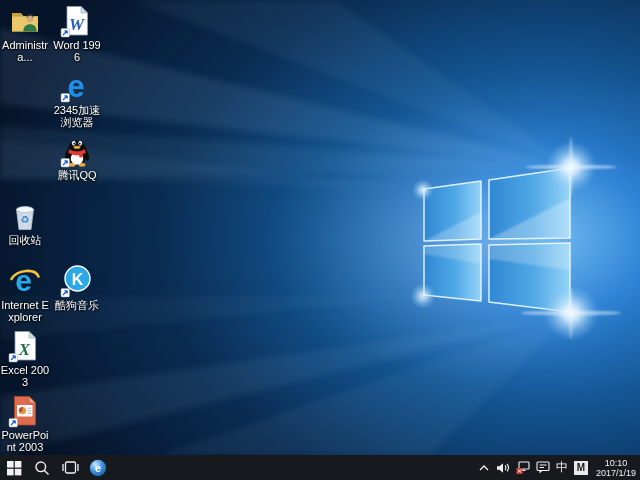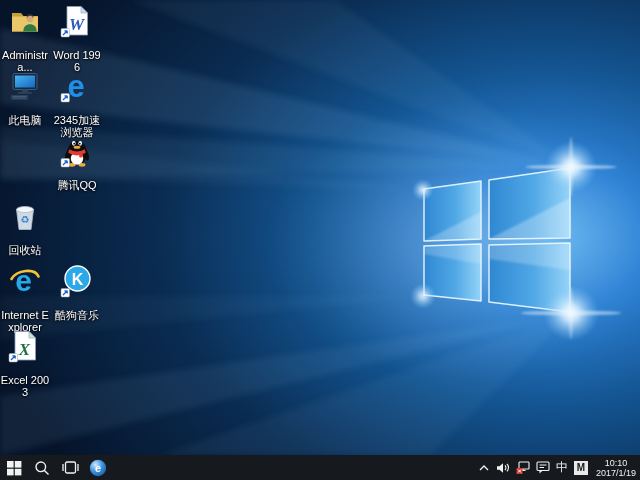--- a/index.html
+++ b/index.html
@@ -4,21 +4,21 @@
 <style>
   html,body{margin:0;padding:0;background:#000;}
   .screen{position:relative;width:640px;height:480px;overflow:hidden;
           font-family:"Liberation Sans", sans-serif;}
   .wallpaper{position:absolute;left:0;top:0;width:640px;height:455px;display:block;}
 
   
   .cell{position:absolute;width:50px;text-align:center;cursor:default;}
   .cell .ic{width:34px;height:34px;margin:0 auto;}
   .cell .ic svg{display:block;width:34px;height:34px;}
-  .lbl{margin-top:11px;font-size:11px;line-height:12px;color:#fff;
+  .lbl{margin-top:1px;font-size:11px;line-height:12px;color:#fff;
        text-shadow:0 1px 2px rgba(0,0,0,.95),0 0 3px rgba(0,0,0,.85);
        word-break:break-all;}
 
   
   .taskbar{position:absolute;left:0;bottom:0;width:640px;height:25px;background:#16191e;
            display:flex;align-items:center;}
   .tb-btn{width:28px;height:25px;display:flex;align-items:center;justify-content:center;
           background:transparent;border:none;padding:0;}
   .tb-btn svg{display:block;}
   .tray{position:absolute;right:0;top:0;height:25px;display:flex;align-items:center;gap:6px;
@@ -114,39 +114,20 @@
       <path d="M7 2.5 h14 l6.5 6.5 V31 H7 z" fill="#ffffff" stroke="#8aa0b8" stroke-width="0.8"></path>
       <path d="M21 2.5 l6.5 6.5 H21 z" fill="#cddcea" stroke="#8aa0b8" stroke-width="0.6"></path>
       <text x="16.5" y="25.5" text-anchor="middle" font-size="17" font-weight="bold" font-style="italic" fill="#2a5bb8" font-family="Liberation Serif, serif">W</text>
       <rect x="1" y="24.5" width="8.5" height="8.5" rx="1.2" fill="#fff" stroke="#8fa3b5" stroke-width="0.5"></rect>
       <path d="M3 31 L7.2 26.8 M7.2 26.8 H4.4 M7.2 26.8 V29.6" stroke="#1b5fd0" stroke-width="1.3" fill="none"></path>
     </svg>
       </div>
     <div class="lbl">Word 1996</div>
   </div>
 
-  <div class="cell" style="left:0;top:69px">
-    <div class="ic">
-        <svg viewBox="0 0 34 34">
-      <defs>
-            <linearGradient id="scrG" x1="0" y1="0" x2="1" y2="1">
-        <stop offset="0" stop-color="#49b7f2"></stop>
-              <stop offset="1" stop-color="#1565c0"></stop>
-            </linearGradient>
-          </defs>
-      <rect x="5" y="4.5" width="24" height="16" rx="1.5" fill="#16283f" stroke="#3a5a80"></rect>
-      <rect x="7" y="6.5" width="20" height="12" fill="url(#scrG)"></rect>
-      <rect x="14" y="20.5" width="6" height="2.6" fill="#2c415c"></rect>
-      <rect x="10" y="23" width="14" height="1.8" rx="0.5" fill="#2c415c"></rect>
-      <rect x="3" y="26" width="17" height="4.8" rx="1" fill="#2c415c"></rect>
-      <path d="M5 27.5 h13 M5 29 h13" stroke="#4a6583" stroke-width="0.7"></path>
-    </svg>
-      </div>
-    <div class="lbl">此电脑</div>
-  </div>
 
   <div class="cell" style="left:52px;top:69px">
     <div class="ic">
         <svg viewBox="0 0 34 34">
       <text x="16" y="27.5" text-anchor="middle" font-size="31" font-weight="bold" fill="#1f8fe8">e</text>
       <rect x="1" y="24.5" width="8.5" height="8.5" rx="1.2" fill="#fff" stroke="#8fa3b5" stroke-width="0.5"></rect>
       <path d="M3 31 L7.2 26.8 M7.2 26.8 H4.4 M7.2 26.8 V29.6" stroke="#1b5fd0" stroke-width="1.3" fill="none"></path>
     </svg>
       </div>
     <div class="lbl">2345加速浏览器</div>
@@ -218,20 +199,37 @@
       <path d="M21 2.5 l6.5 6.5 H21 z" fill="#cde7d8" stroke="#8aa0b8" stroke-width="0.6"></path>
       <text x="16.5" y="25.5" text-anchor="middle" font-size="17" font-weight="bold" font-style="italic" fill="#1e7145" font-family="Liberation Serif, serif">X</text>
       <rect x="1" y="24.5" width="8.5" height="8.5" rx="1.2" fill="#fff" stroke="#8fa3b5" stroke-width="0.5"></rect>
       <path d="M3 31 L7.2 26.8 M7.2 26.8 H4.4 M7.2 26.8 V29.6" stroke="#1b5fd0" stroke-width="1.3" fill="none"></path>
     </svg>
       </div>
     <div class="lbl">Excel 2003</div>
   </div>
 
 
+  <div class="cell" style="left:0;top:394px">
+    <div class="ic">
+        <svg viewBox="0 0 34 34">
+      <path d="M6.5 2.5 h14.5 l6.5 6.5 V31 H6.5 z" fill="#dd6b4d" stroke="#b04a2e" stroke-width="0.8"></path>
+      <path d="M21 2.5 l6.5 6.5 H21 z" fill="#f0a58d" stroke="#b04a2e" stroke-width="0.6"></path>
+      <rect x="9" y="11" width="15.5" height="11.5" fill="#ffffff"></rect>
+      <circle cx="14.5" cy="16.7" r="3.6" fill="#e2953f"></circle>
+      <path d="M14.5 16.7 L14.5 13.1 A3.6 3.6 0 0 0 11.3 18.4 z" fill="#b04a2e"></path>
+      <rect x="19.3" y="13.5" width="4" height="1.4" fill="#c9c9c9"></rect>
+      <rect x="19.3" y="16" width="4" height="1.4" fill="#c9c9c9"></rect>
+      <rect x="19.3" y="18.5" width="4" height="1.4" fill="#c9c9c9"></rect>
+      <rect x="1" y="24.5" width="8.5" height="8.5" rx="1.2" fill="#fff" stroke="#8fa3b5" stroke-width="0.5"></rect>
+      <path d="M3 31 L7.2 26.8 M7.2 26.8 H4.4 M7.2 26.8 V29.6" stroke="#1b5fd0" stroke-width="1.3" fill="none"></path>
+    </svg>
+      </div>
+    <div class="lbl">PowerPoint 2003</div>
+  </div>
 
   <div class="taskbar">
     <button class="tb-btn">
       <svg width="17" height="17" viewBox="0 0 17 17">
         <g fill="#f2f2f2">
           <rect x="1" y="2" width="6.6" height="6.6"></rect>
             <rect x="8.8" y="2" width="6.6" height="6.6"></rect>
           <rect x="1" y="9.8" width="6.6" height="6.6"></rect>
             <rect x="8.8" y="9.8" width="6.6" height="6.6"></rect>
         </g>

